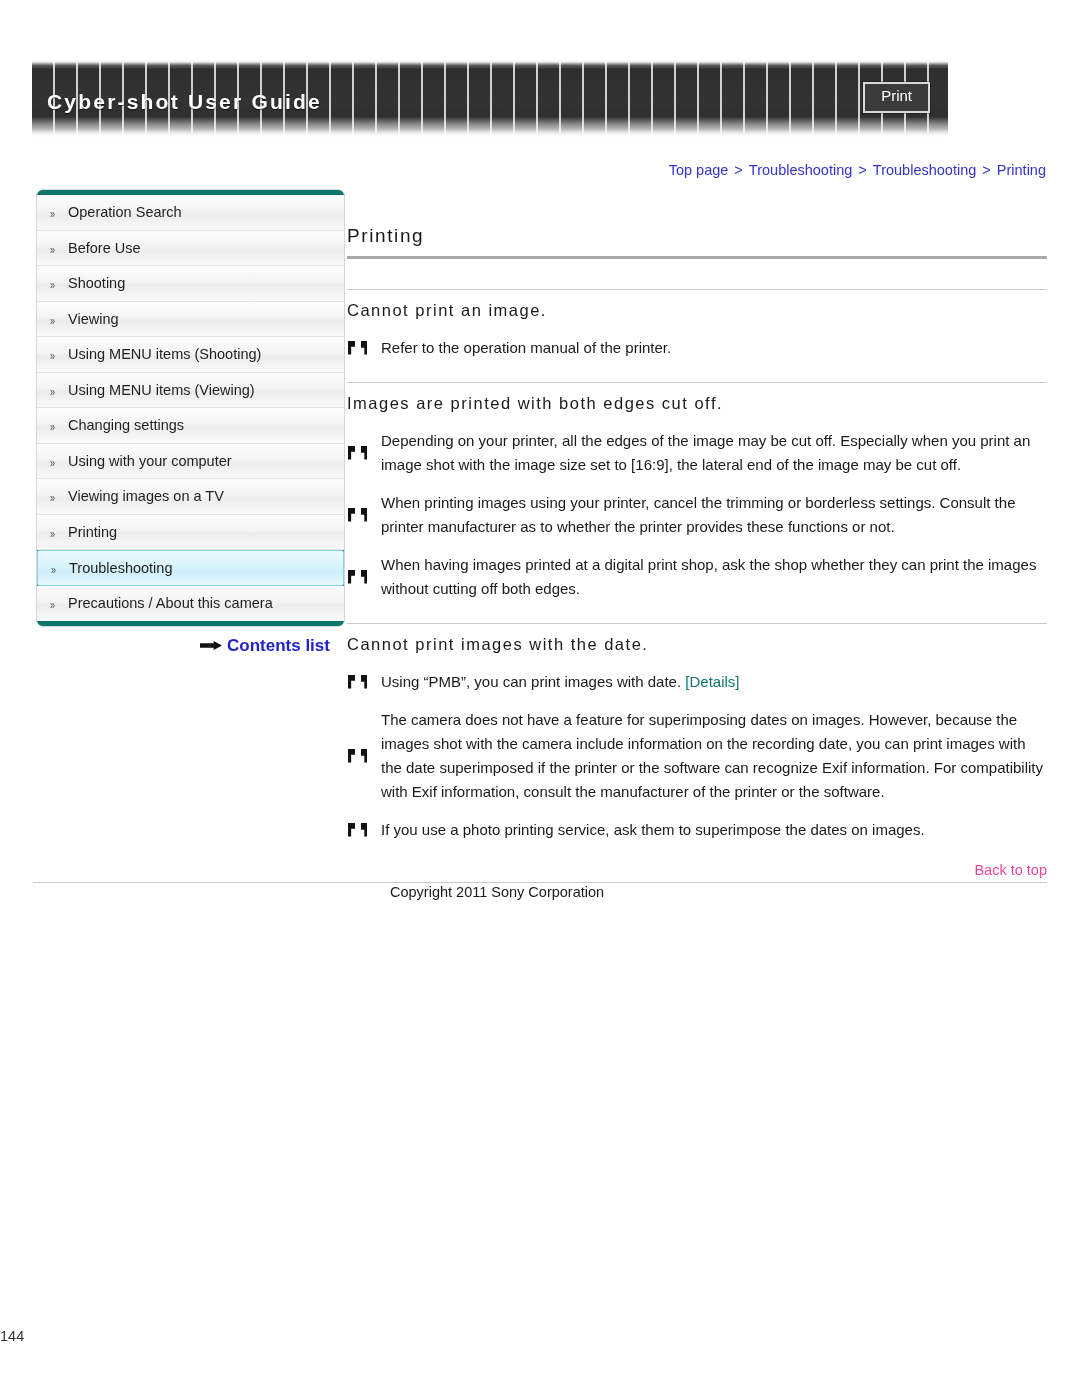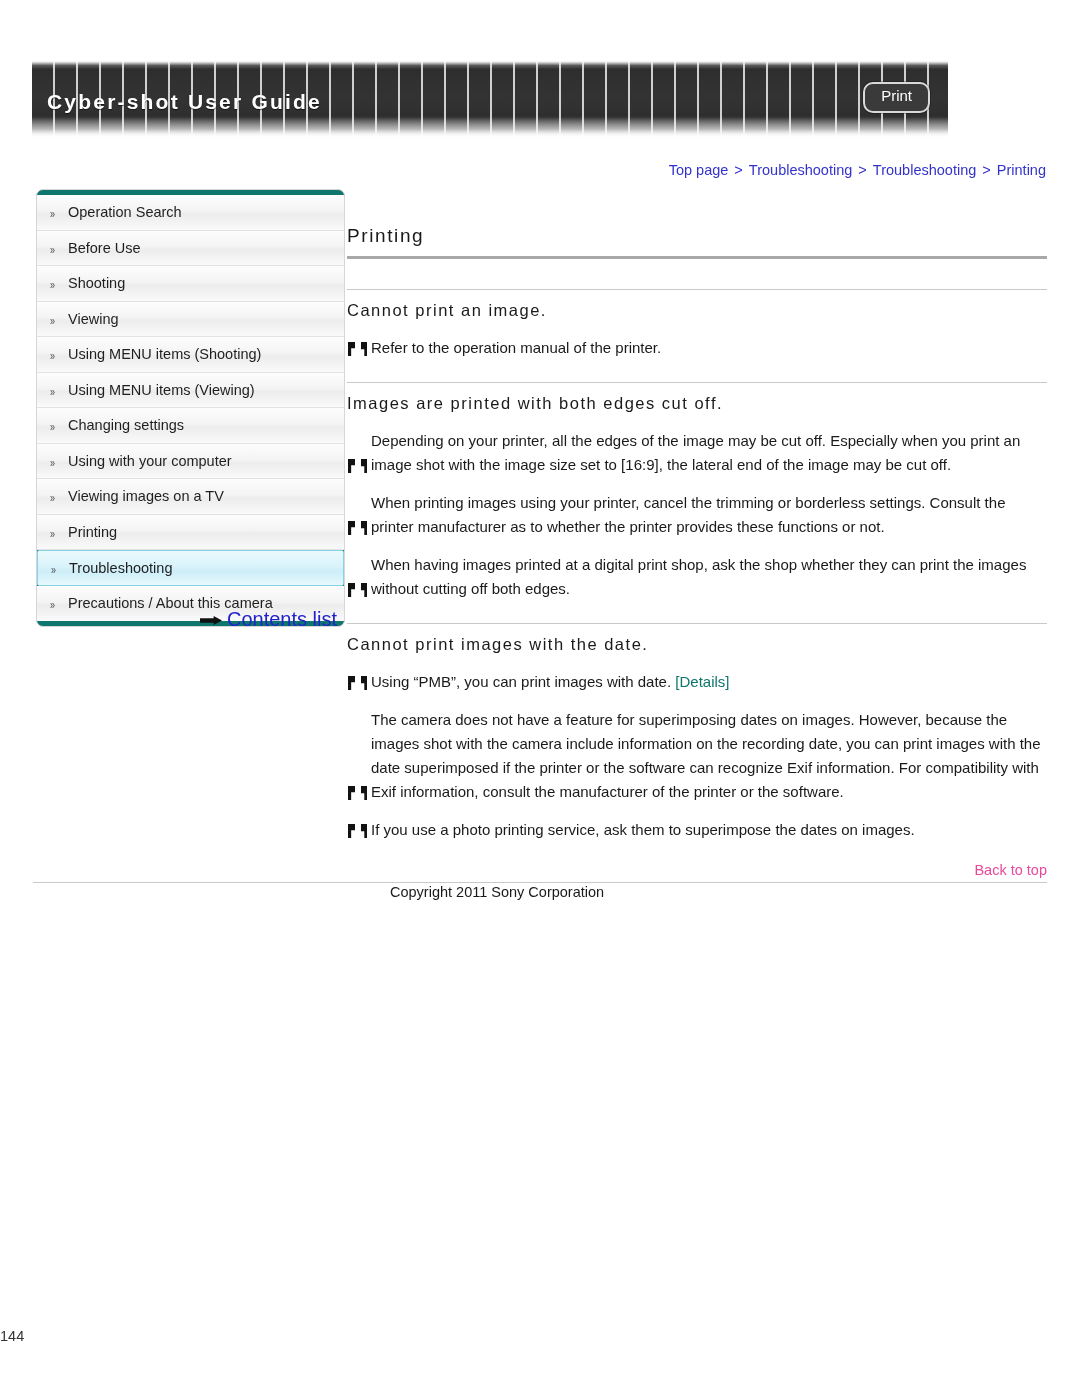--- a/index.html
+++ b/index.html
@@ -71,21 +71,21 @@
   }
   .print-button {
     position: absolute;
     right: 18px;
     top: 22px;
     padding: 4px 16px 6px 16px;
     border: 2px solid #d9d9d9;
     background: #3a3a3a;
     color: #ffffff;
     font-size: 15px;
-    border-radius: 10px;
+    border-radius: 0;
     box-shadow: 0 0 0 1px rgba(0,0,0,0.25);
     cursor: pointer;
     line-height: 1.1;
   }
 
   
   .breadcrumb {
     position: absolute;
     right: 34px;
     top: 162px;
@@ -154,25 +154,26 @@
     letter-spacing: -1px;
   }
   .nav-label {
     display: inline;
   }
 
   
   .contents-list {
     position: absolute;
     left: 200px;
-    top: 608px;
-    font-size: 20px;
+    top: 636px;
+    font-size: 17px;
     color: #2222cc;
     white-space: nowrap;
     cursor: pointer;
+    font-weight: bold;
   }
   .contents-arrow {
     display: inline-block;
     width: 22px;
     height: 9px;
     background: #111111;
     margin-right: 5px;
     vertical-align: 1px;
     clip-path: polygon(0 25%, 62% 25%, 62% 0, 100% 50%, 62% 100%, 62% 75%, 0 75%);
   }
@@ -212,22 +213,23 @@
   }
   .section-heading {
     font-size: 16.5px;
     letter-spacing: 1.5px;
     color: #1a1a1a;
     font-weight: normal;
     margin: 0 0 16px 0;
   }
   .bullet-row {
     display: flex;
-    align-items: flex-end;
+    align-items: center;
     margin-bottom: 14px;
+    gap: 10px;
   }
   .bullet-glyph {
     flex: 0 0 auto;
     width: 24px;
     position: relative;
     height: 18px;
     margin-top: 3px;
   }
   .bullet-glyph::before {
     content: "";

